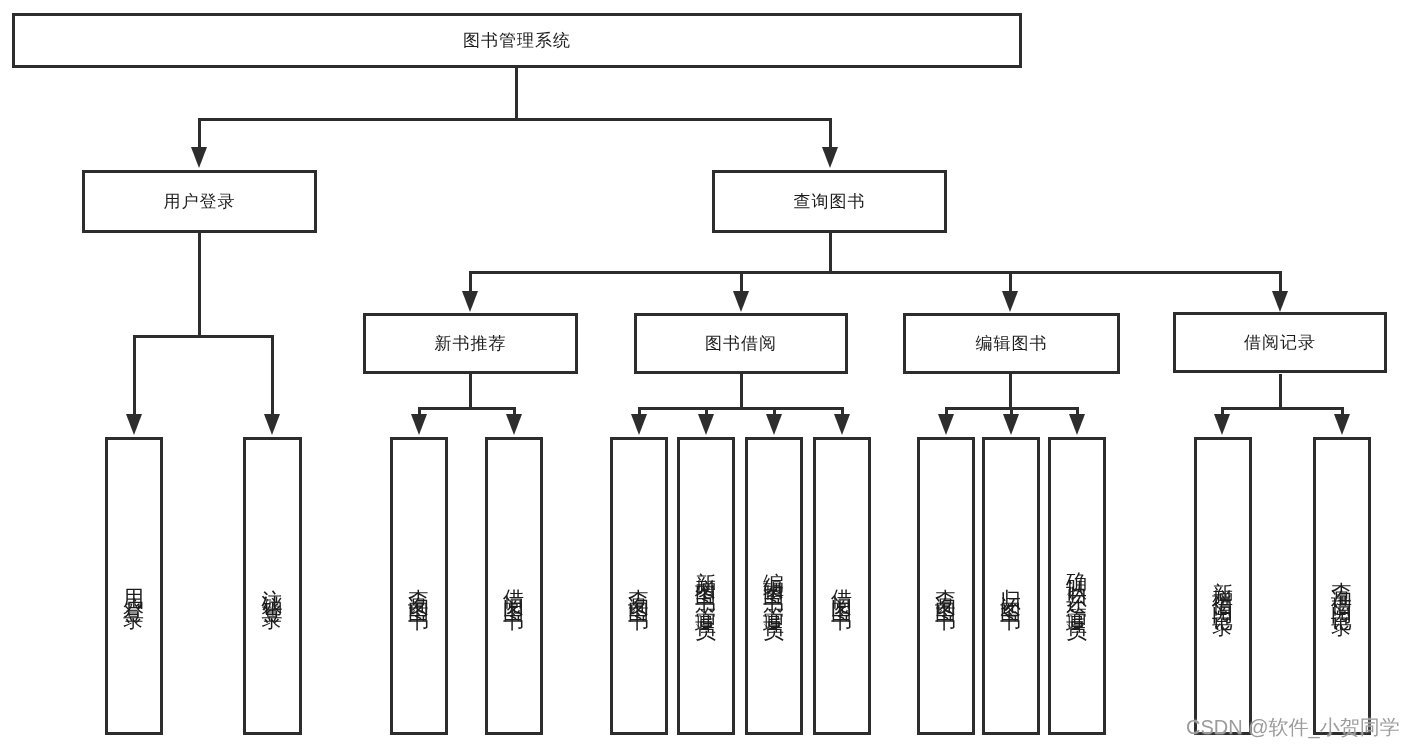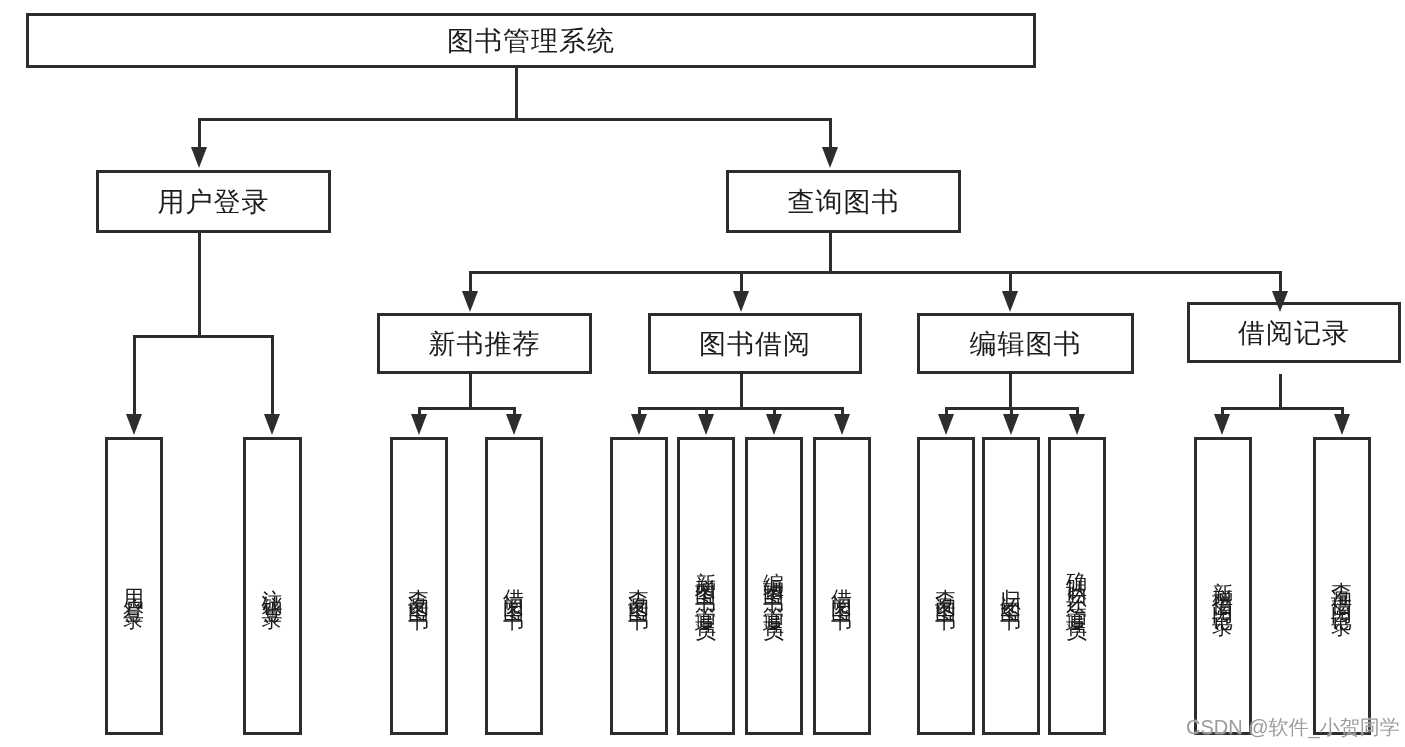--- a/index.html
+++ b/index.html
@@ -20,21 +20,21 @@
   .box{
     position:absolute;
     box-sizing:border-box;
     background:#fff;
     border:3px solid var(--line);
     display:flex;
     align-items:center;
     justify-content:center;
     text-align:center;
   }
-  .h-label{font-size:27px;letter-spacing:1px;margin-left:14px;}
+  .h-label{font-size:17px;letter-spacing:1px;}
   .v-label span{
     writing-mode:vertical-rl;
     text-orientation:mixed;
     font-size:21px;
     letter-spacing:7px;
     line-height:1.1;
   }
   .vline{position:absolute;width:3px;background:var(--line);}
   .hline{position:absolute;height:3px;background:var(--line);}
   .head{
@@ -70,21 +70,21 @@
 
   <div class="box h-label" style="left:634px;top:313px;width:214px;height:61px">
     <span>图书借阅</span>
   </div>
   <div class="box h-label" style="left:363px;top:313px;width:215px;height:61px">
     <span>新书推荐</span>
   </div>
   <div class="box h-label" style="left:903px;top:313px;width:217px;height:61px">
     <span>编辑图书</span>
   </div>
-  <div class="box h-label" style="left:1173px;top:302px;width:214px;height:61px">
+  <div class="box h-label" style="left:1173px;top:312px;width:214px;height:61px">
     <span>借阅记录</span>
   </div>
 
   <div class="box v-label" style="left:105px;top:437px;width:58px;height:298px">
     <span>用户登录</span>
   </div>
   <div class="box v-label" style="left:243px;top:437px;width:59px;height:298px">
     <span>注销登录</span>
   </div>
 

